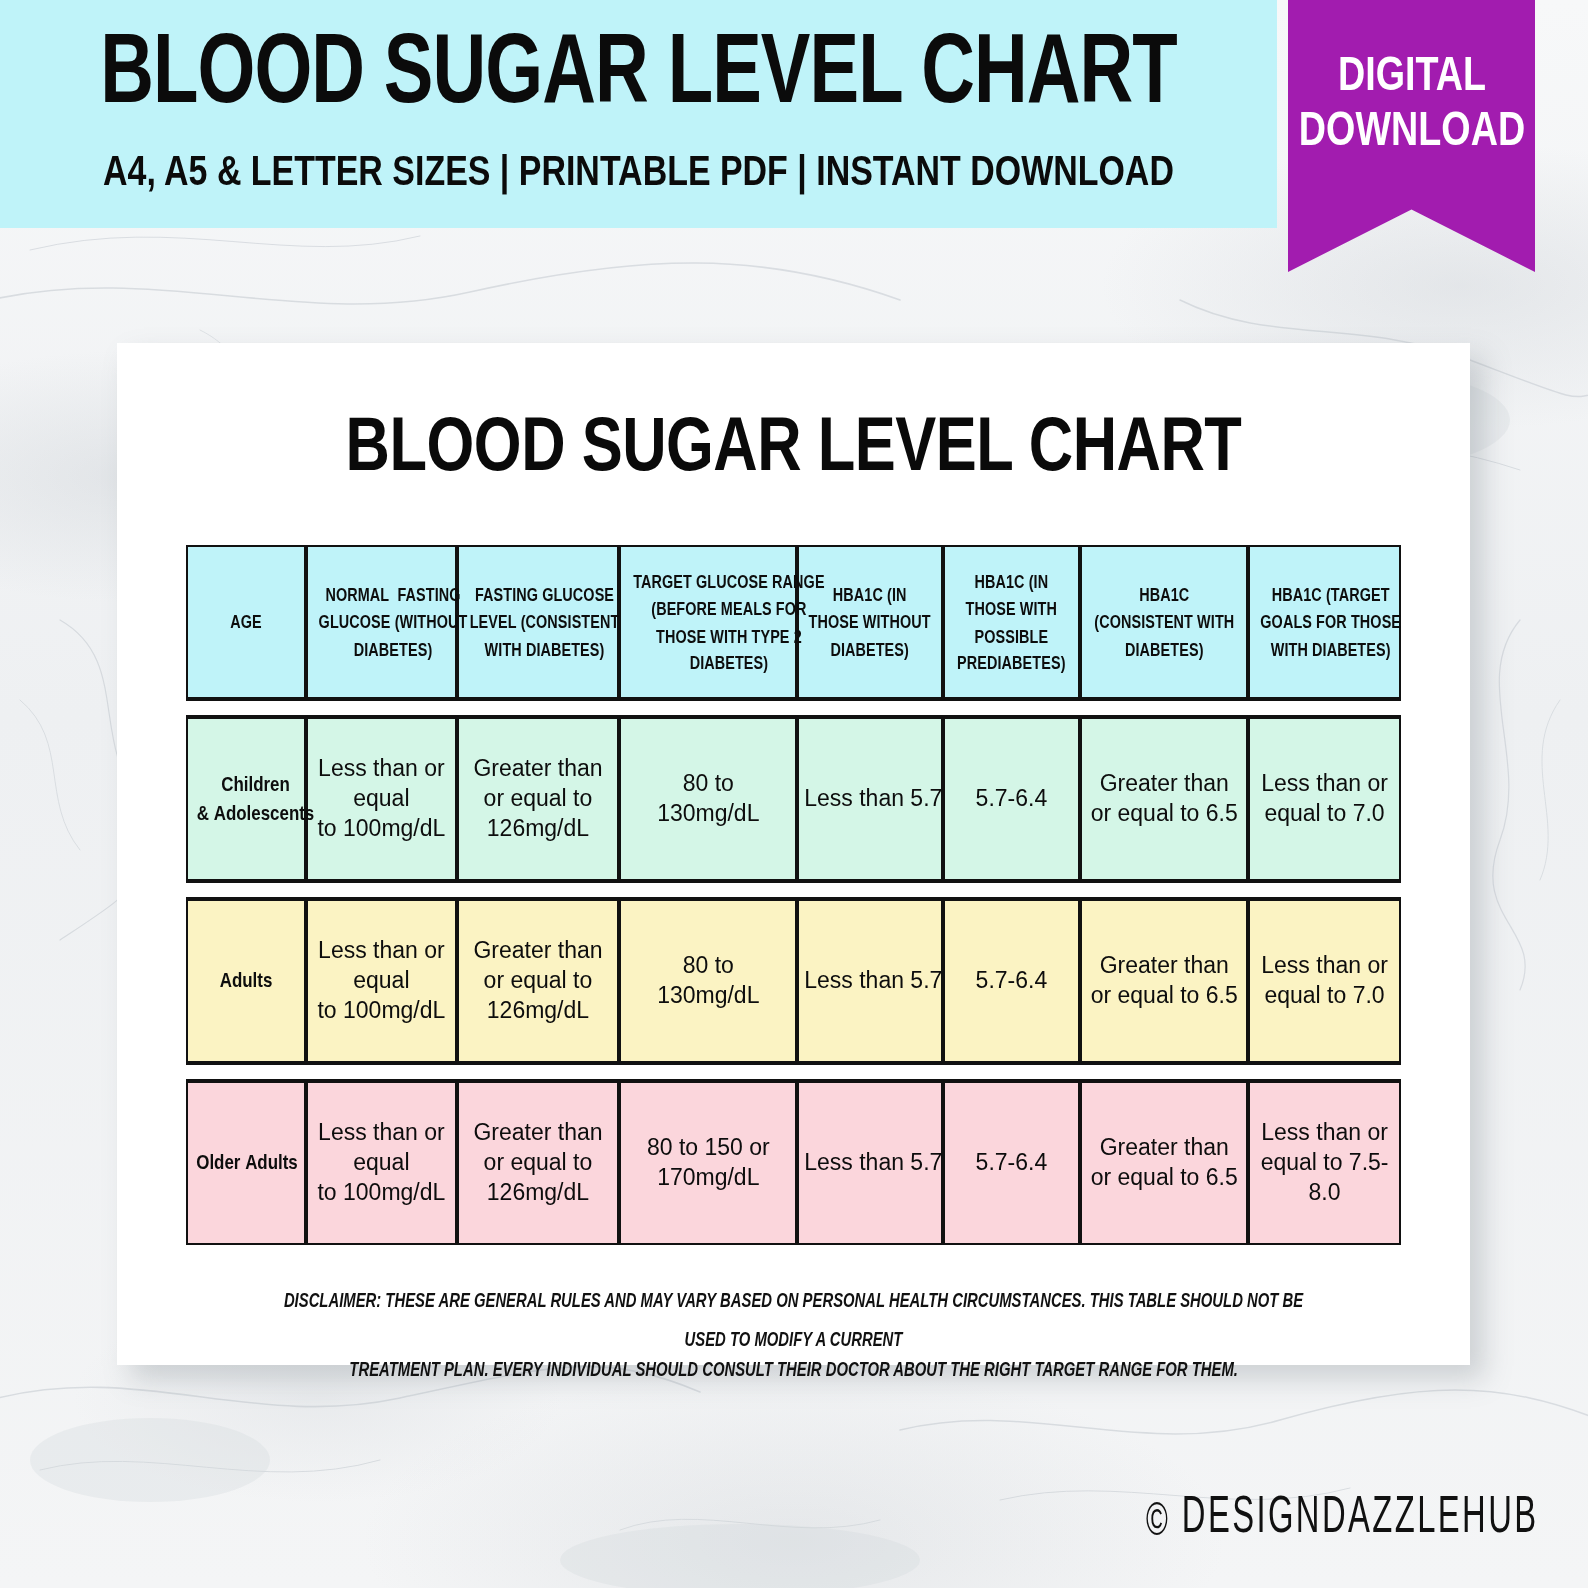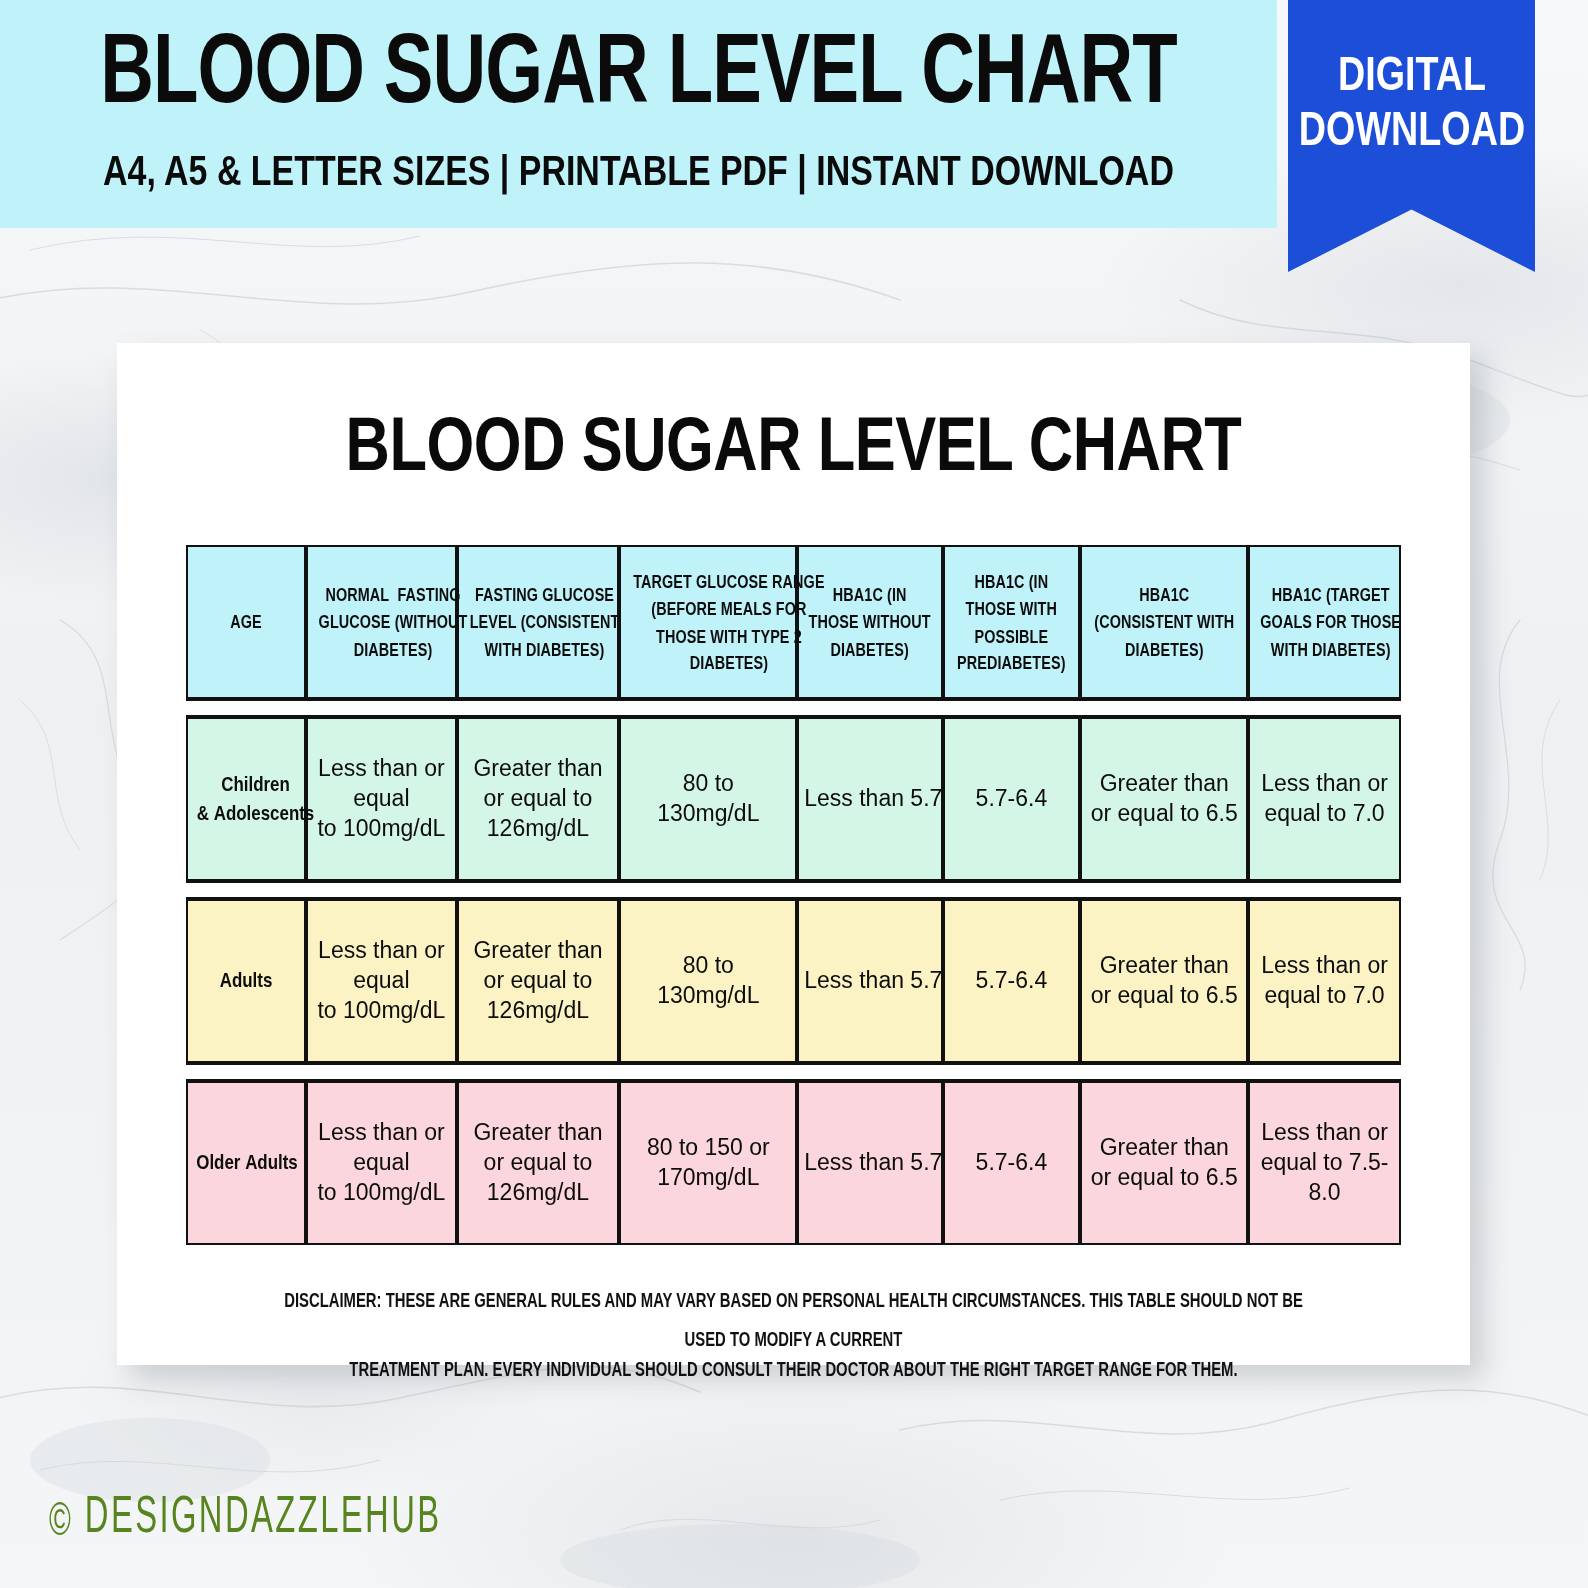--- a/index.html
+++ b/index.html
@@ -50,21 +50,21 @@
     color:#0b0b0b;
     transform:scaleX(.97) scaleY(1.22);
     transform-origin:center top;
     white-space:nowrap;
     line-height:1;
   }
 
   
   #ribbon{
     position:absolute;left:1288px;top:0;width:247px;height:272px;
-    background:#1d4ed8;
+    background:#a21caf;
     z-index:4;
     clip-path:polygon(0 0,100% 0,100% 100%,50% 77%,0 100%);
     display:flex;align-items:flex-start;justify-content:center;
   }
   #ribbon-text{
     margin-top:46px;
     color:#ffffff;
     font-weight:bold;
     font-size:41px;
     line-height:1.15;
@@ -145,29 +145,30 @@
   col.c7{width:12.2%}
 
   
   #disclaimer{
     margin:42px 92px 0 92px;
     text-align:center;
     font-weight:bold;
     font-size:16.5px;
     line-height:2.0;
     color:#111;
+    font-style:italic;
   }
   #disclaimer span{display:inline-block;transform:scaleX(.90) scaleY(1.18);}
 
   
   #footer{
     position:absolute;left:0;right:0;top:1492px;
-    text-align:left;
+    text-align:right;
     z-index:3;
-    color:#4d7c0f;
+    color:#000000;
     font-size:41px;
     letter-spacing:3px;
     font-family:"Liberation Sans", sans-serif;
     opacity:.93;
   }
   #footer .wm{display:inline-block;transform:scaleX(.80) scaleY(1.25);transform-origin:center;}
   #footer .cmark{font-size:37px;vertical-align:-2px;}
 </style>
 </head>
 <body>

